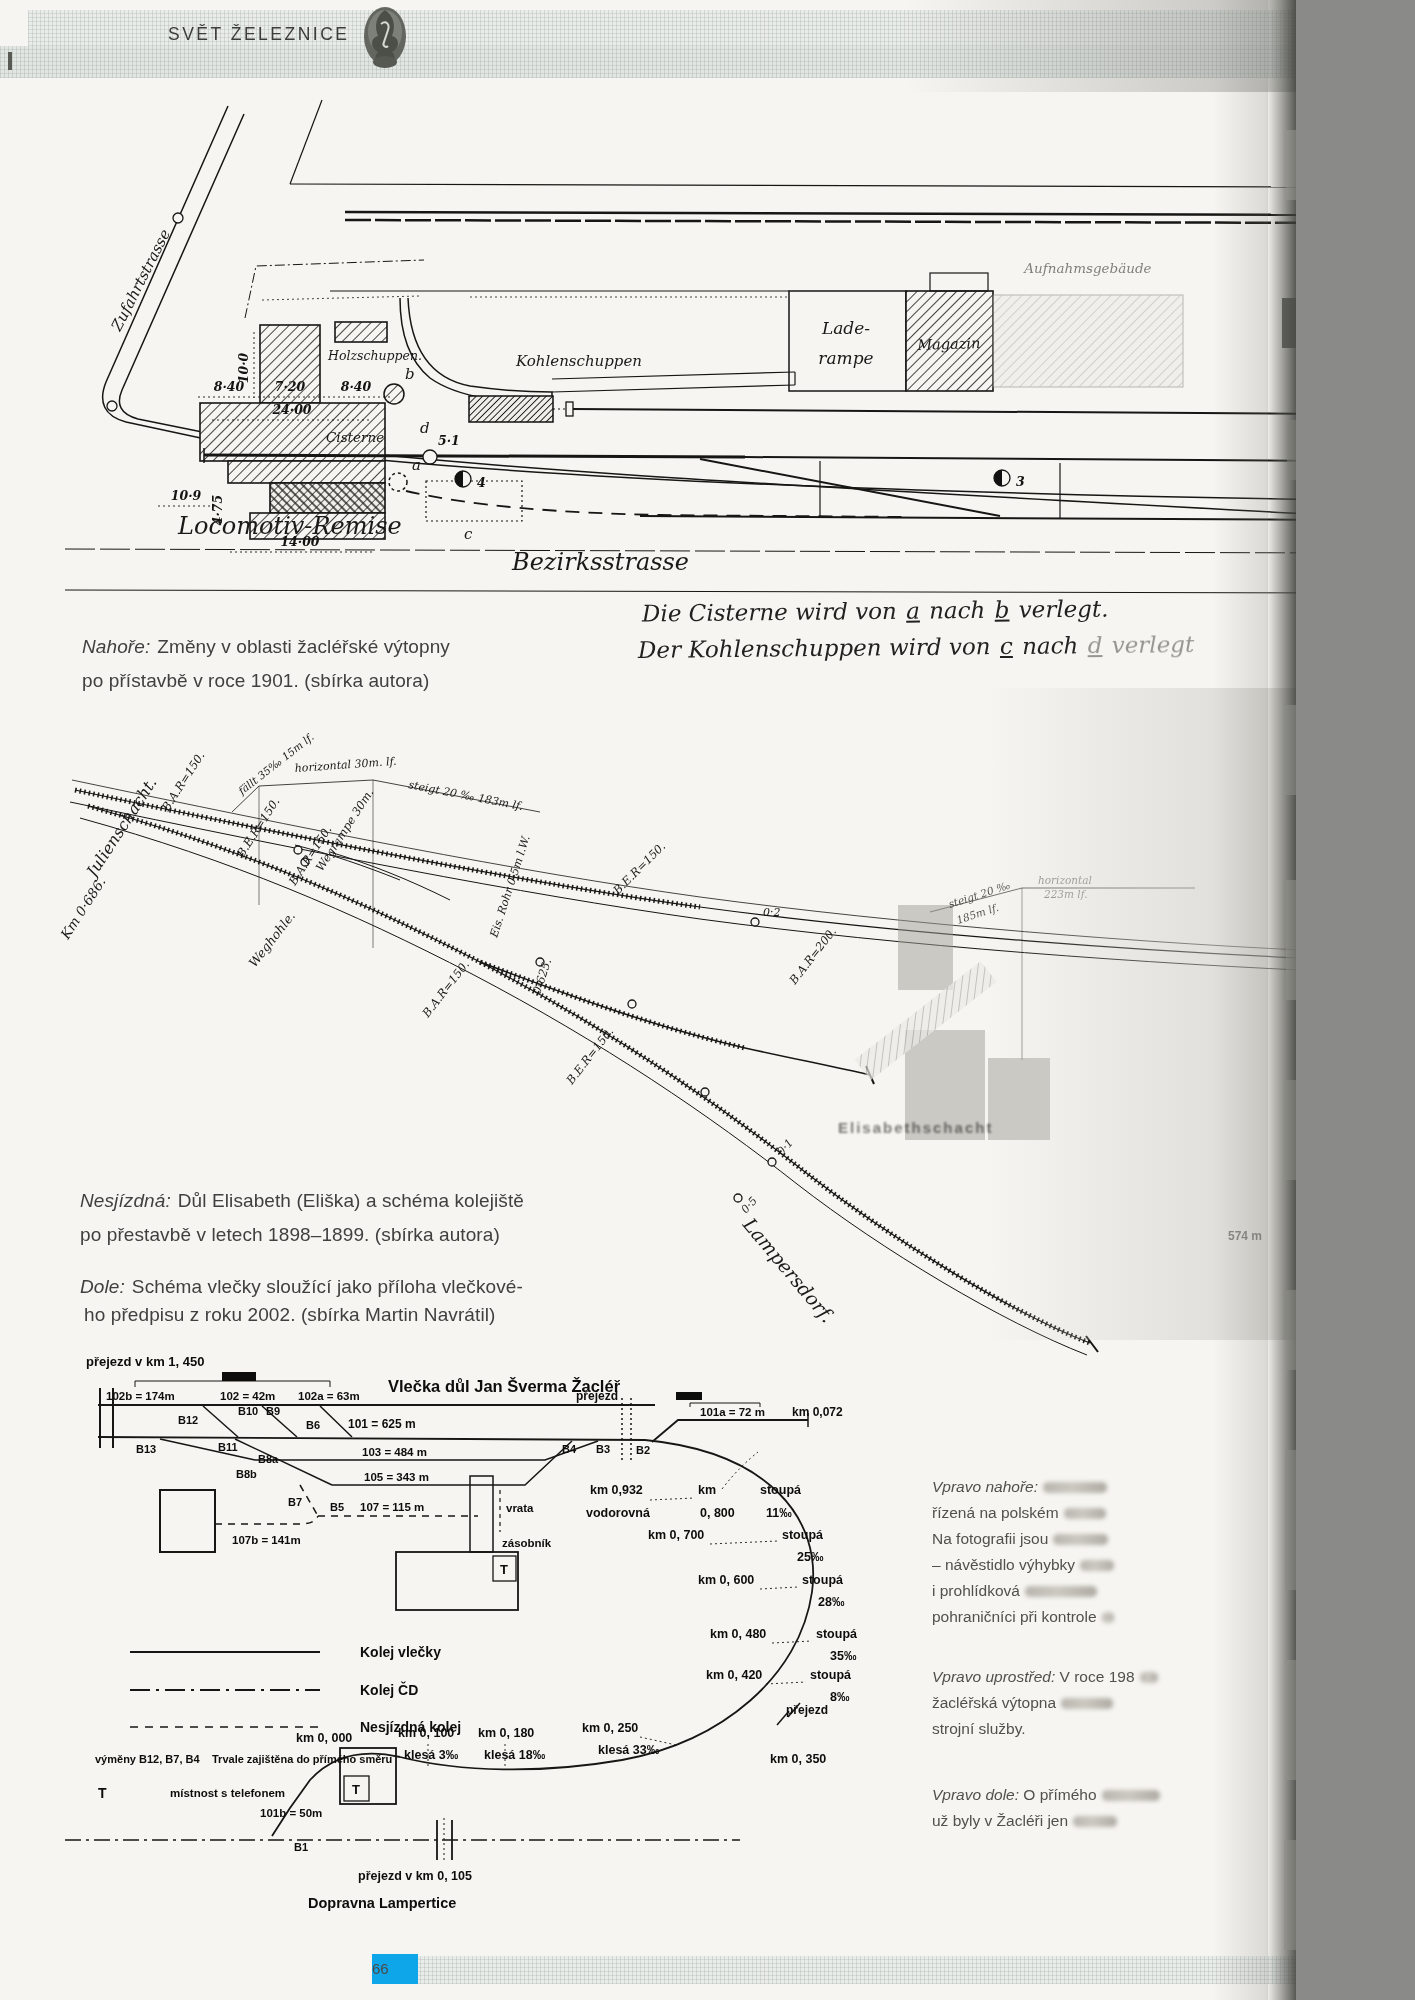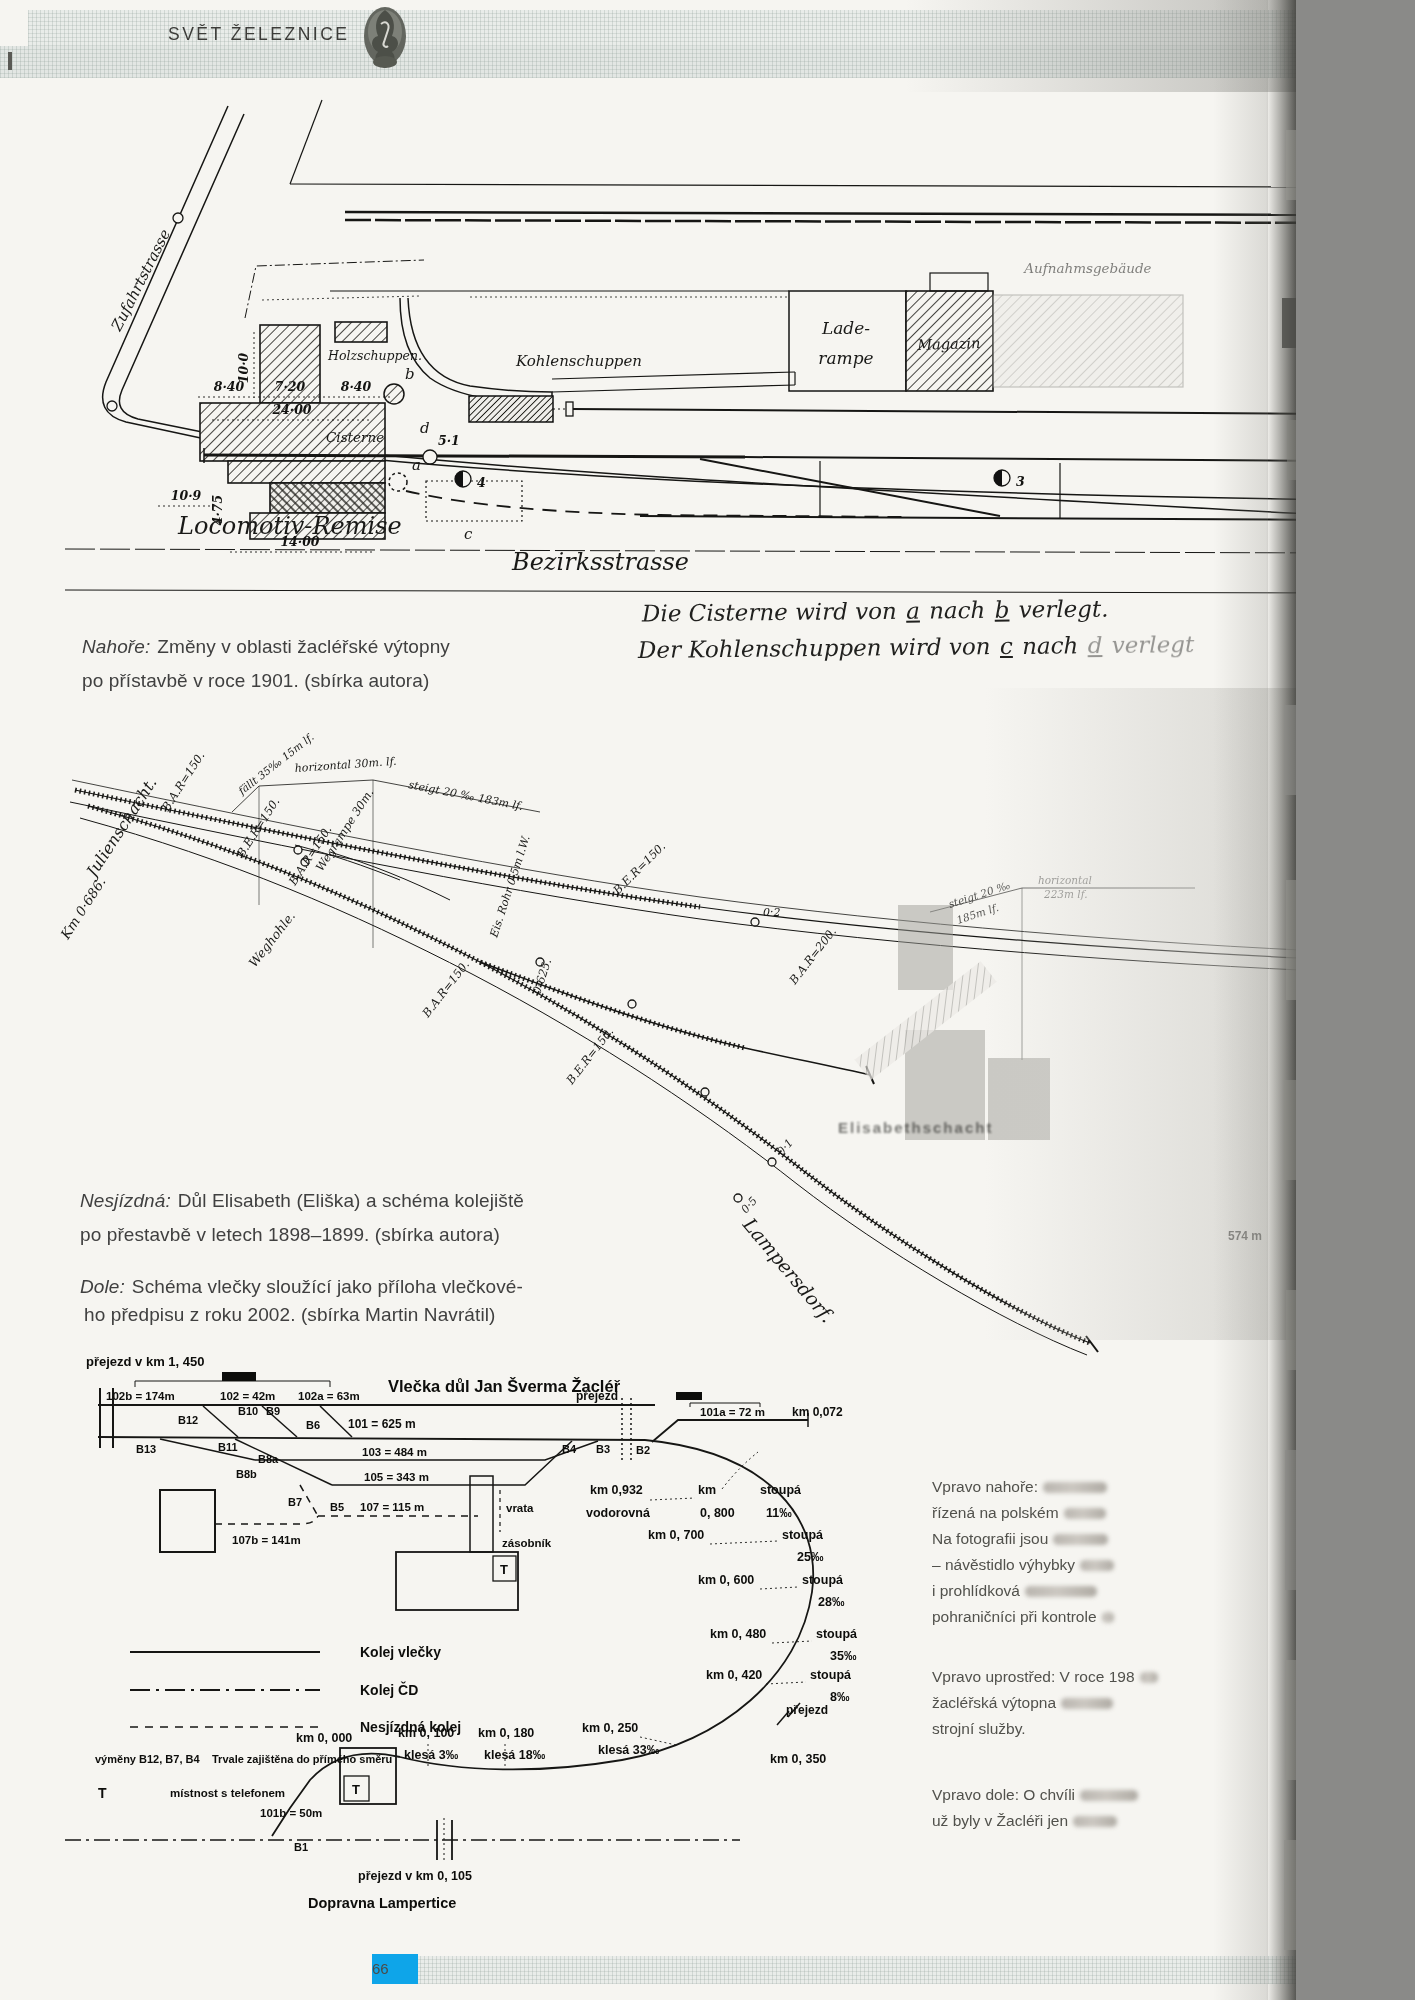--- a/index.html
+++ b/index.html
@@ -20,21 +20,21 @@
   
   .script{font-family:"DejaVu Serif",serif;font-style:italic;color:#21211f;}
   .hw{position:absolute;font-size:23px;white-space:nowrap;transform:rotate(-0.6deg);}
   .hw .u{text-decoration:underline;margin:0 2px;}
   .fade{opacity:.45;filter:blur(.6px);margin-top:25px;}
   .mid-title{position:absolute;left:230px;top:714px;font-size:31px;white-space:nowrap;letter-spacing:1px;}
   .faded-tail{opacity:.5;filter:blur(1px);}
   
   .rcol{position:absolute;width:200px;font-size:15.5px;line-height:26px;color:#51514c;
         filter:blur(.4px);white-space:nowrap;}
-  .rcol .lead{}
+  .rcol .lead{font-style:italic;}
   .smudge{display:inline-block;height:11px;border-radius:5px;margin-left:5px;position:relative;top:1px;
     background:linear-gradient(90deg,#a49f98,#bdb8b1 45%,#97928a);filter:blur(2.2px);opacity:.75;}
   
   .gutter{position:absolute;right:0;top:0;width:30px;height:2000px;
     background:linear-gradient(90deg,rgba(90,90,86,0),rgba(95,95,90,.45) 45%,rgba(60,60,56,.85));}
   .curl{position:absolute;right:28px;top:0;width:55px;height:2000px;
     background:linear-gradient(90deg,rgba(120,120,115,0),rgba(118,118,112,.22));}
   .corner{position:absolute;left:905px;top:0;width:510px;height:92px;
     background:linear-gradient(90deg,rgba(140,140,135,0),rgba(118,118,113,.38) 70%,rgba(98,98,94,.5));}
   .edge-tab{position:absolute;right:0;}
@@ -423,21 +423,21 @@
     <div><span>– návěstidlo výhybky</span><span class="smudge" style="width:34px"></span></div>
     <div><span>i prohlídková</span><span class="smudge" style="width:72px"></span></div>
     <div><span>pohraničníci při kontrole</span><span class="smudge" style="width:12px"></span></div>
   </div>
   <div class="rcol" style="left:932px;top:1664px">
     <div><span class="lead">Vpravo uprostřed:</span> <span>V roce 198</span><span class="smudge" style="width:18px"></span></div>
     <div><span>žacléřská výtopna</span><span class="smudge" style="width:52px"></span></div>
     <div><span>strojní služby.</span></div>
   </div>
   <div class="rcol" style="left:932px;top:1782px">
-    <div><span class="lead">Vpravo dole:</span> <span>O chvíli</span><span class="smudge" style="width:58px"></span></div>
+    <div><span class="lead">Vpravo dole:</span> <span>O přímého</span><span class="smudge" style="width:58px"></span></div>
     <div><span>už byly v Žacléři jen</span><span class="smudge" style="width:44px"></span></div>
   </div>
 
   <div class="band foot-band"></div>
   <div class="pageno">66</div>
 
   <div class="gutter"></div>
   <div class="curl"></div>
   <div class="edge-tab" style="top:130px;height:70px;width:10px;background:#9a9a94;opacity:.5"></div>
   <div class="edge-tab" style="top:298px;height:50px;width:14px;background:#4a4a46;opacity:.8"></div>

